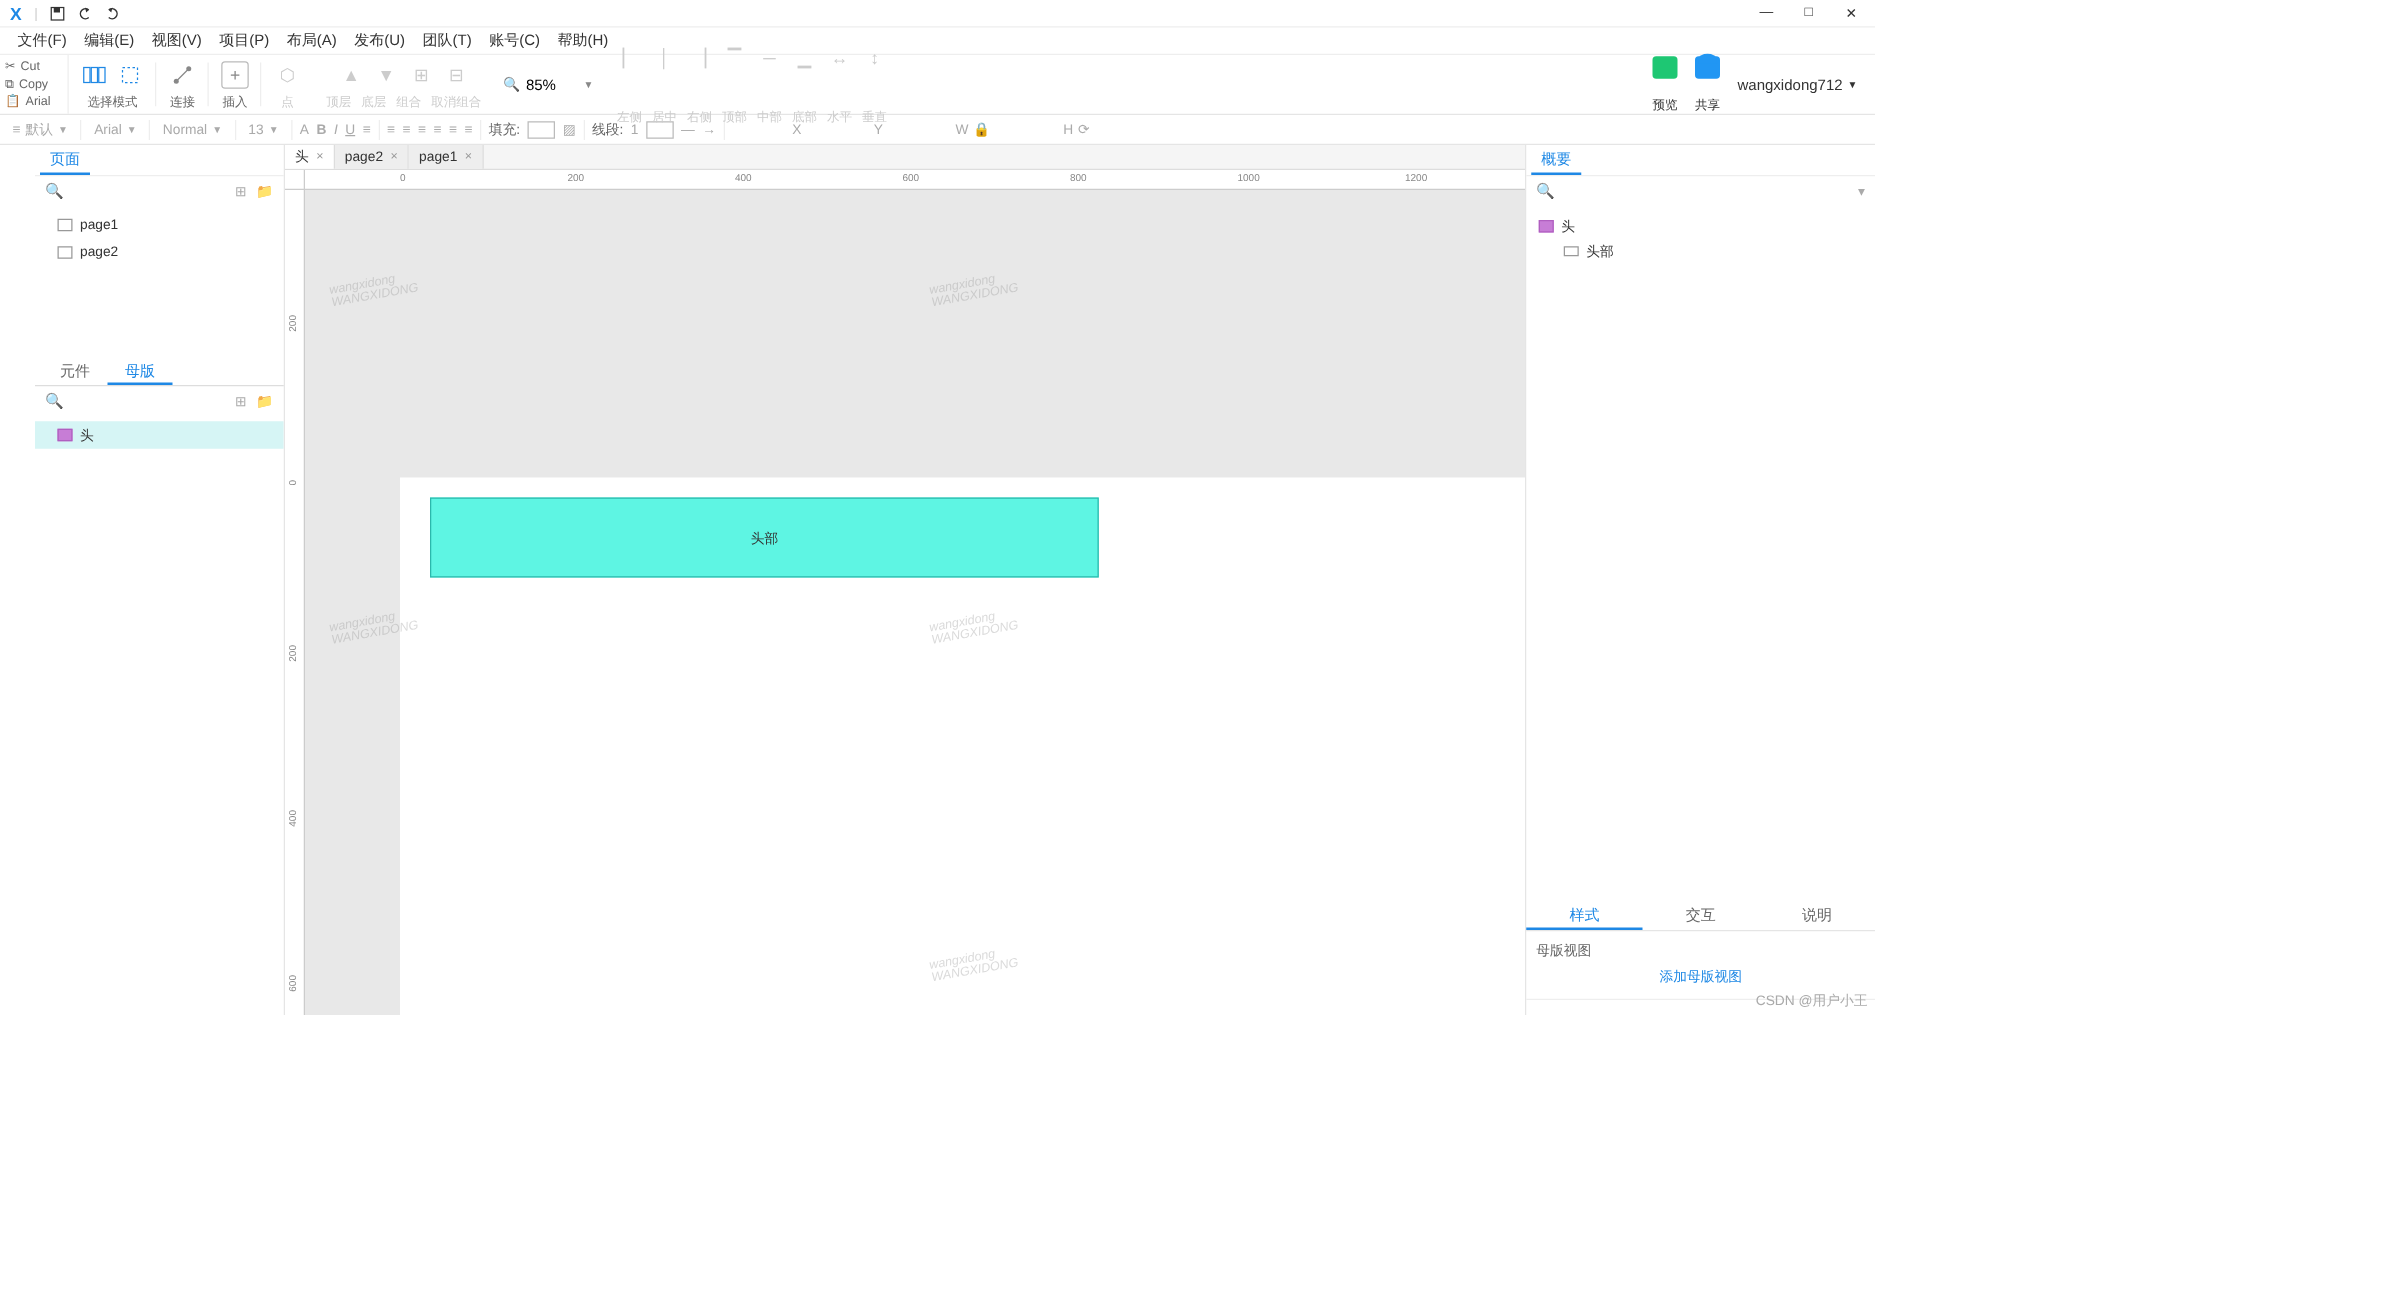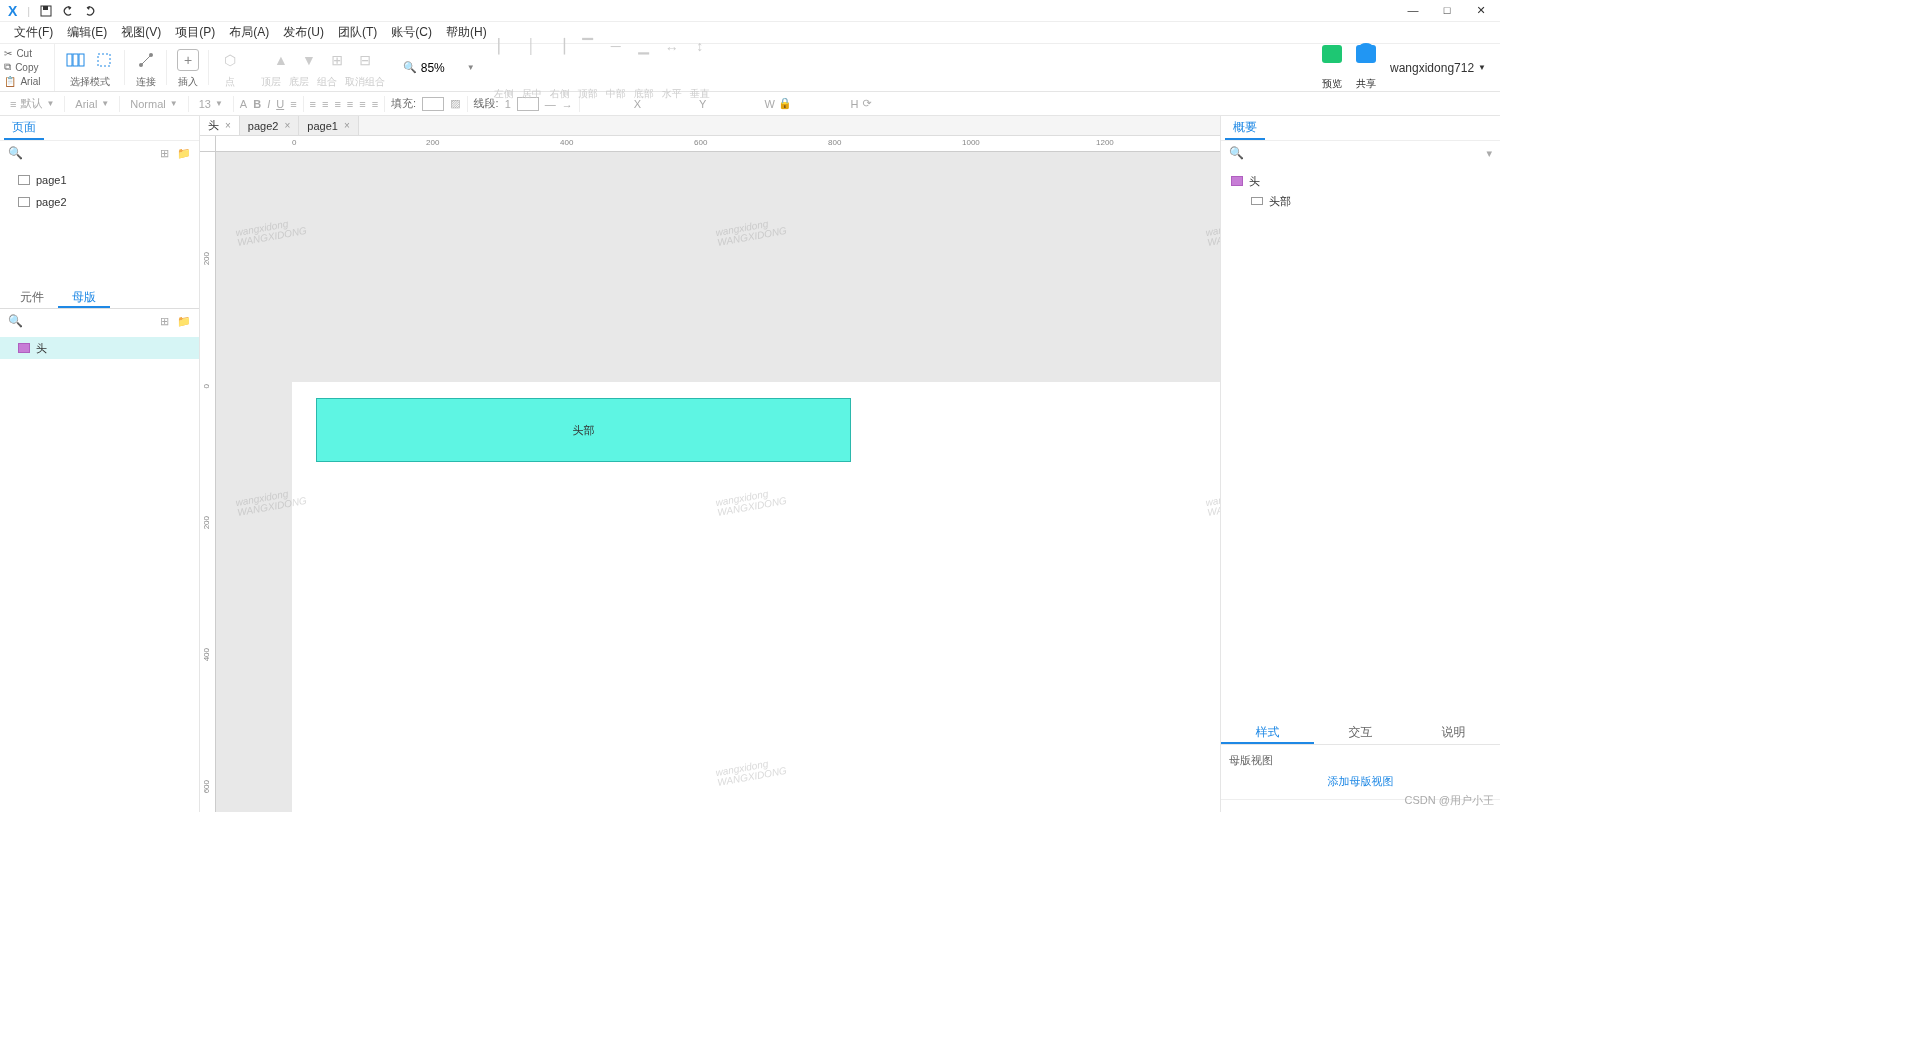--- a/index.html
+++ b/index.html
@@ -30,21 +30,21 @@
 .user-btn { display:flex; flex-direction:column; font-size:10px; gap:14px;}
 .user-btn .ic { width:20px; height:18px; border-radius:3px;}
 .ic.preview { background:#1ec773;}
 .ic.share { background:#2196f3; position:relative;}
 .ic.share::before { content:""; position:absolute; width:14px; height:8px; background:#2196f3; border-radius:50% 50% 0 0; top:-2px; left:3px;}
 .formatbar { height:24px; border-bottom:1px solid #e5e5e5; display:flex; align-items:center; gap:6px; padding:0 6px; color:#aaa; font-size:11px;}
 .formatbar .fbox { display:flex; align-items:center; gap:4px; padding:0 4px;}
 .formatbar input { border:none; width:40px; font-size:11px; color:#aaa;}
 .formatbar .vline { width:1px; height:16px; background:#eee;}
 .content { display:flex; height:calc(100% - 22px - 22px - 48px - 24px);}
-.left-col { width:200px; border-right:1px solid #e5e5e5; display:flex; flex-direction:column;}
+.left-col { width:200px; border-right:1px solid #e5e5e5; display:flex; flex-direction:column;margin-left:28px;}
 .panel-hdr { height:24px; display:flex; align-items:center; padding:0 8px; font-size:12px; color:#1e88e5; border-bottom:2px solid #1e88e5; width:fit-content; margin-left:4px;}
 .panel-search { height:24px; display:flex; align-items:center; padding:0 8px; gap:6px; color:#aaa;}
 .panel-search .sicon { font-size:12px;}
 .panel-search .ricons { margin-left:auto; display:flex; gap:8px; color:#aaa;}
 .tree { flex:1; overflow:auto; padding:4px 0;}
 .tree-item { height:22px; display:flex; align-items:center; gap:6px; padding-left:18px; font-size:11px;}
 .tree-item.sel { background:#d6f5f5;}
 .tree-item .ticon { width:12px; height:10px; border:1px solid #999; background:#fff;}
 .tree-item .ticon.master { background:#c77dd6; border-color:#b05fc0;}
 .lib-tabs { height:24px; border-bottom:1px solid #ddd; display:flex; padding:0 6px; gap:0;}

